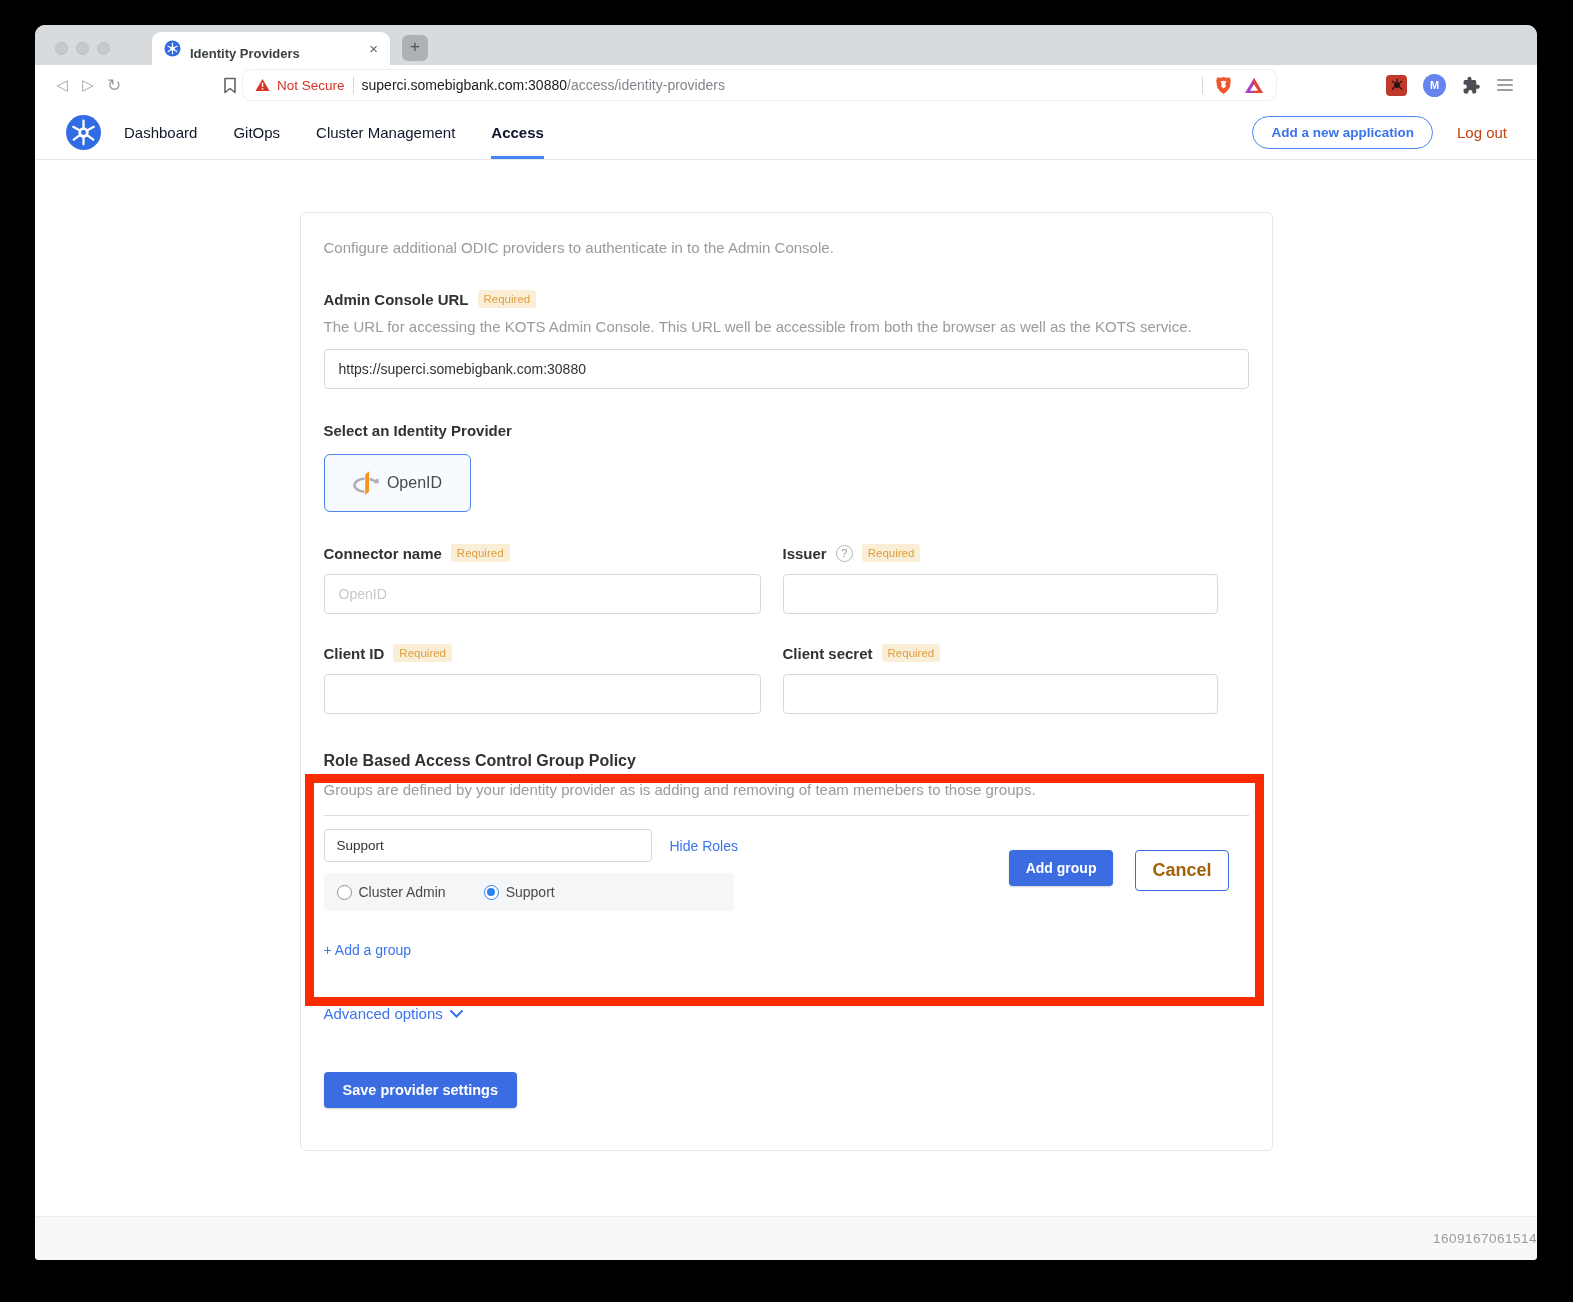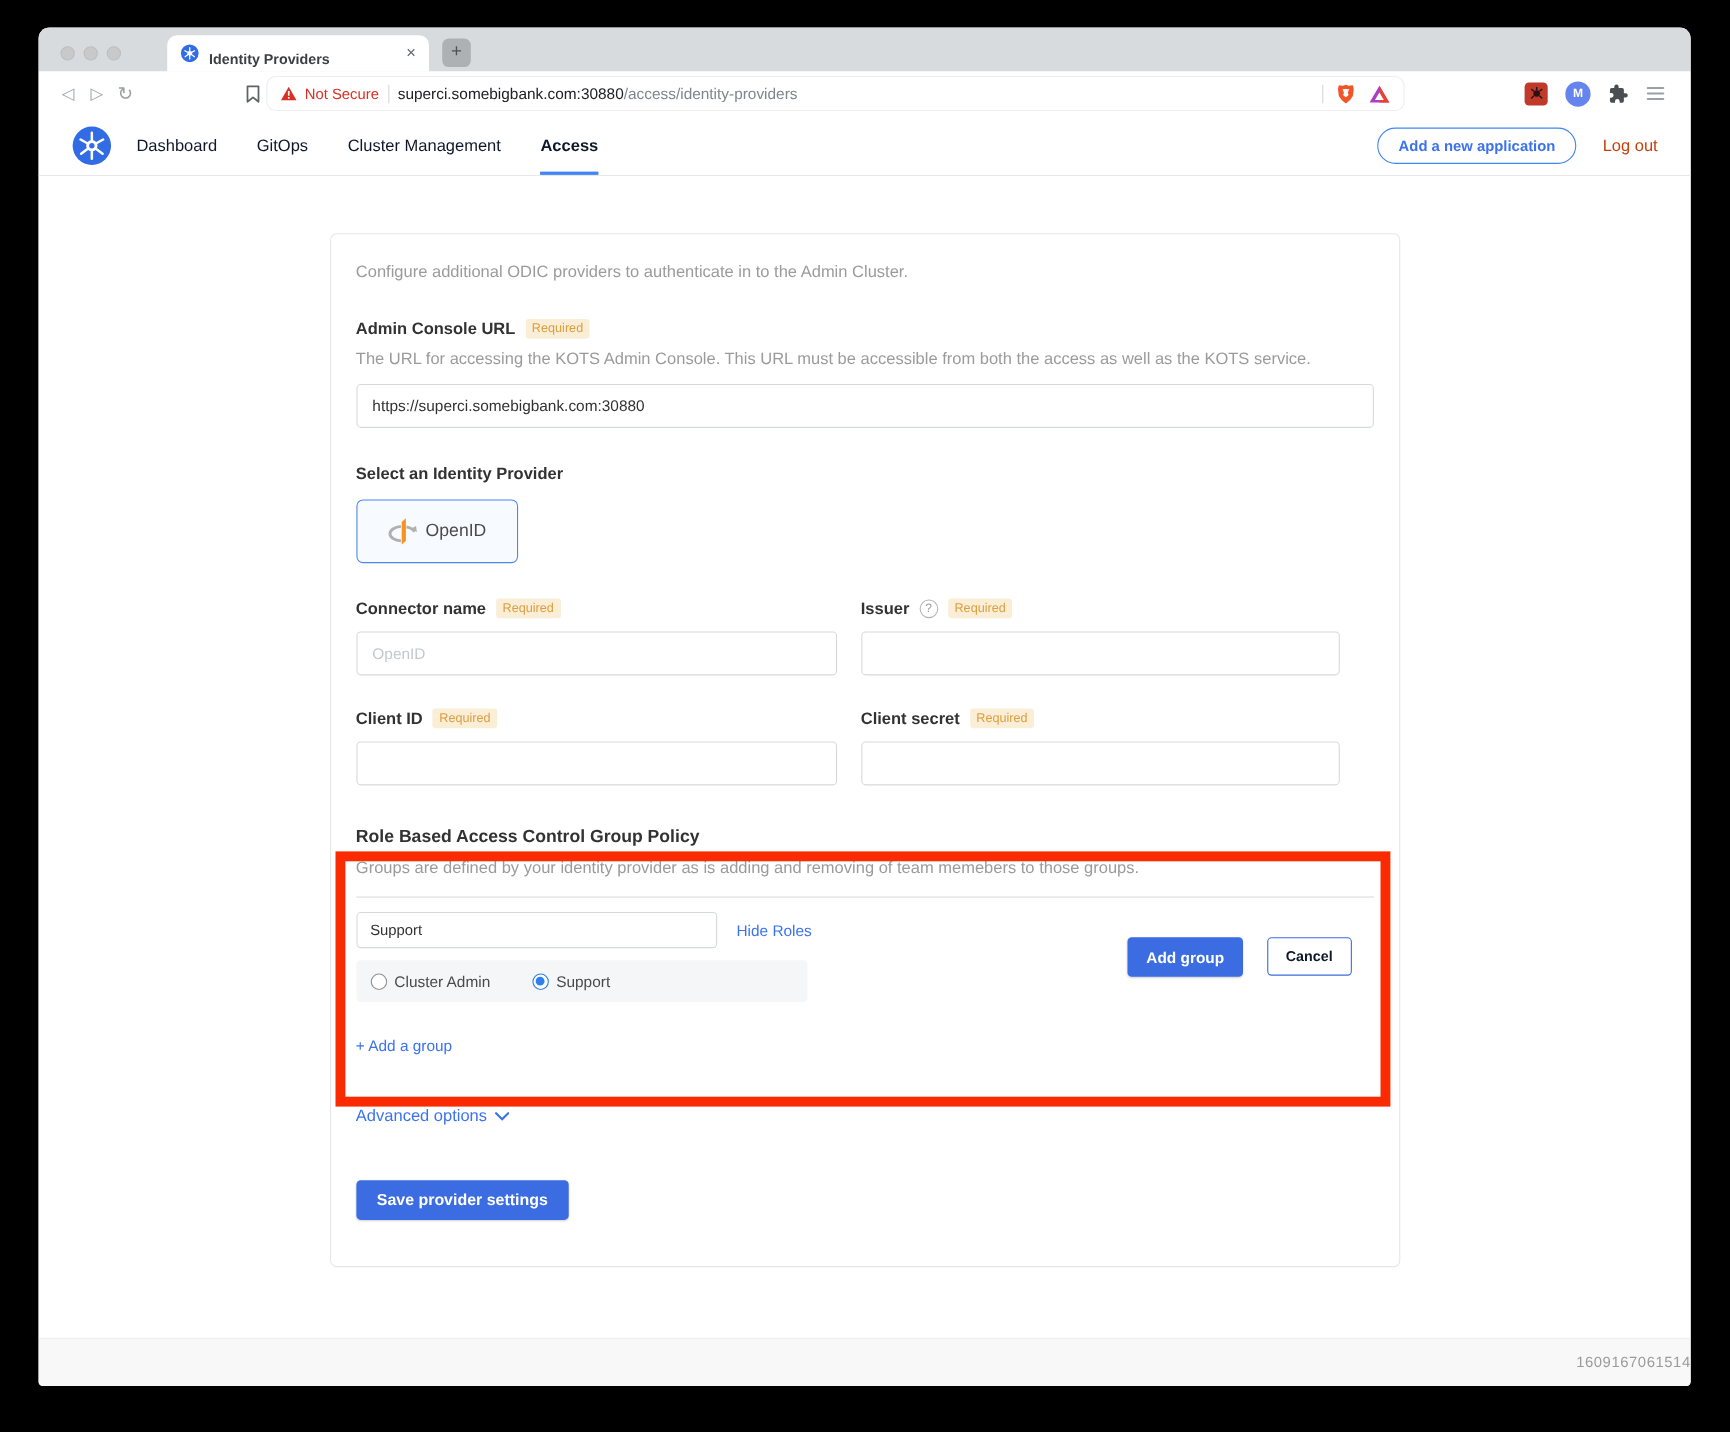--- a/index.html
+++ b/index.html
@@ -111,21 +111,21 @@
   .radio.checked .rcircle { border-color:#2f80ed; }
   .radio.checked .rcircle::after {
     content:""; position:absolute; left:2.5px; top:2.5px; width:8px; height:8px; border-radius:50%; background:#2f80ed;
   }
   .group-actions { display:flex; align-items:flex-start; gap:22px; align-self:center; margin-left:auto; padding-right:20px; }
   .btn-primary {
     background:#3b6ce2; color:#fff; font-weight:bold; font-size:14px; border:none; border-radius:4px;
     padding:10px 17px; font-family:inherit; cursor:pointer; box-shadow:0 1px 2px rgba(0,0,0,.18);
   }
   .btn-outline {
-    background:#fff; color:#0f172a; font-weight:bold; font-size:13px; border:1px solid #3b6ce2;
+    background:#fff; color:#a16207; font-weight:bold; font-size:18px; border:1px solid #3b6ce2;
     border-radius:4px; padding:9px 16px; font-family:inherit; cursor:pointer;
   }
   .addgroup-link { display:inline-block; margin-top:31px; font-weight:500; }
   .advanced { margin-top:46px; display:flex; align-items:center; gap:7px; }
   .advanced .link { font-size:15px; font-weight:500; }
   .save-row { margin-top:50px; }
   .btn-save { padding:10px 19px; font-size:14.5px; }
   
   .appfooter { height:44px; background:#f8f8f8; border-top:1px solid #ececec; flex-shrink:0;
                display:flex; align-items:center; justify-content:flex-end; }
@@ -247,28 +247,28 @@
       <span class="navitem active">Access</span>
     </div>
     <div class="header-right">
       <button class="pill-btn">Add a new application</button>
       <span class="logout">Log out</span>
     </div>
   </div>
 
   <div class="main">
     <div class="card">
-      <div class="sub">Configure additional ODIC providers to authenticate in to the Admin Cluster.</div>
+      <div class="sub">Configure additional ODIC providers to authenticate in to the Admin Console.</div>
 
       <div class="sec" style="margin-top:34px;">
         <div class="label-row">
           <span class="flabel">Admin Console URL</span>
           <span class="req">Required</span>
         </div>
-        <div class="help">The URL for accessing the KOTS Admin Console. This URL must be accessible from both the access as well as the KOTS service.</div>
+        <div class="help">The URL for accessing the KOTS Admin Console. This URL well be accessible from both the browser as well as the KOTS service.</div>
         <input class="tinput" style="margin-top: 14px;" value="https://superci.somebigbank.com:30880">
       </div>
 
       <div class="sec" style="margin-top:33px;">
         <div class="flabel">Select an Identity Provider</div>
         <div class="openid-card">
           <svg width="28" height="26" viewBox="0 0 28 26">
             <path d="M12.5 8.5 C6.5 9.2 2.5 12 2.5 15.3 C2.5 18.6 6.8 21.3 12.5 21.7 M17.5 9 C21 9.8 23.8 11.4 24.8 13.4" fill="none" stroke="#b0b0b0" stroke-width="2.6"></path>
             <path d="M22 10.5 27 13.8 26.2 8.2 Z" fill="#b0b0b0"></path>
             <path d="M13.2 4.5 17 1.2 17 21.8 13.2 25 Z" fill="#f8931e"></path>

